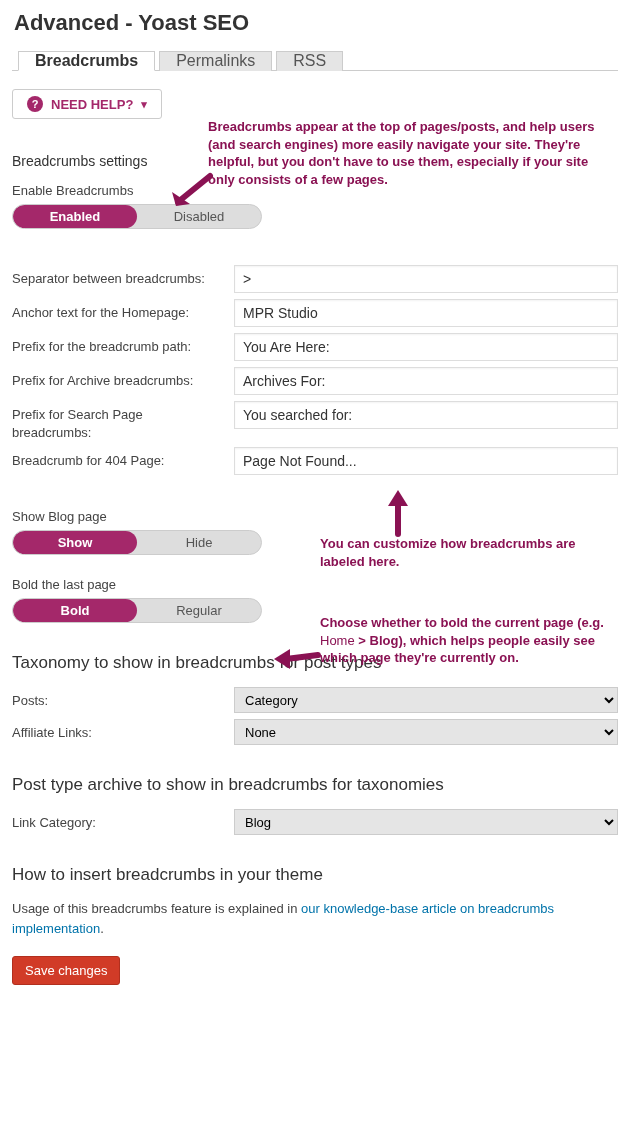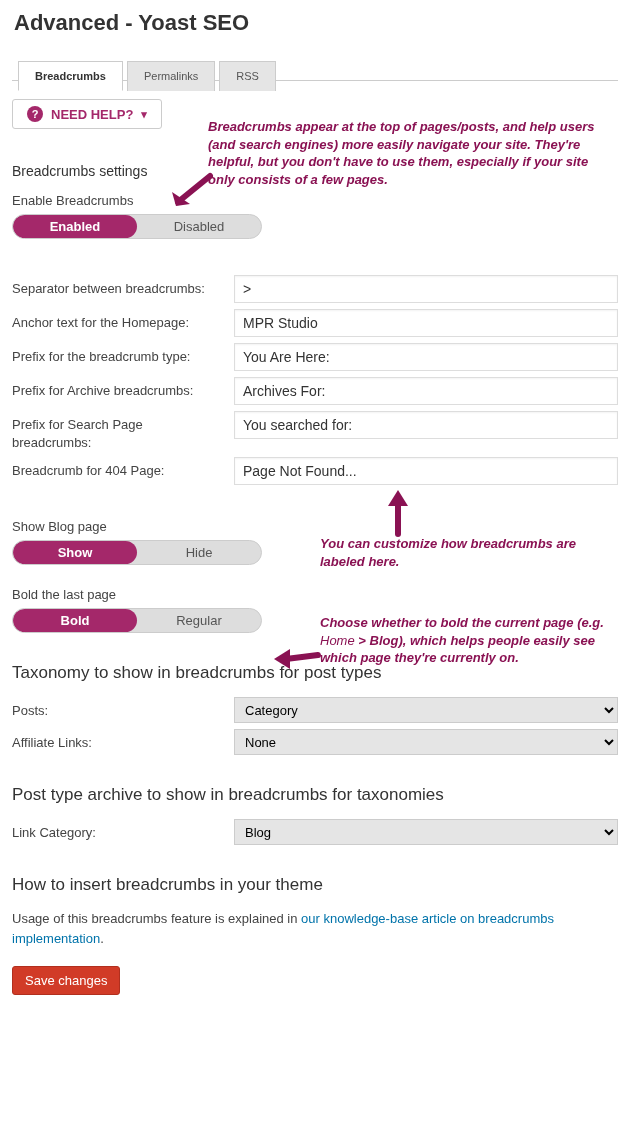--- a/index.html
+++ b/index.html
@@ -19,29 +19,29 @@
     margin: 0 0 14px 2px;
   }
   .tabs {
     border-bottom: 1px solid #ccc;
     display: flex;
     gap: 4px;
     margin-bottom: 18px;
     padding-left: 6px;
   }
   .tab {
-    padding: 8px 16px;
+    padding: 0 16px;
     background: #e5e5e5;
     border: 1px solid #ccc;
     border-bottom: none;
     color: #555;
-    font-size: 11px;
+    font-size: 16px;
     cursor: pointer;
     position: relative;
-    top: 11px;
+    top: 1px;
   }
   .tab.active {
     background: #fff;
     border-bottom: 1px solid #fff;
     font-weight: 600;
     color: #333;
   }
   .help-btn {
     display: inline-flex;
     align-items: center;
@@ -138,21 +138,20 @@
     font-size: 13px;
     background: #e5e5e5;
     height: 26px;
   }
   .annot {
     color: #8a1253;
     font-weight: 700;
     font-size: 13px;
     line-height: 1.35;
     position: absolute;
-    font-style: italic;
   }
   .arrow {
     position: absolute;
     pointer-events: none;
   }
   .ptext {
     font-size: 13px;
     color: #444;
     line-height: 1.5;
     margin-bottom: 18px;
@@ -199,21 +198,21 @@
 
 <div class="row">
   <div class="lbl">Separator between breadcrumbs:</div>
   <input type="text" value="&gt;" style="">
 </div>
 <div class="row">
   <div class="lbl">Anchor text for the Homepage:</div>
   <input type="text" value="MPR Studio" style="">
 </div>
 <div class="row">
-  <div class="lbl">Prefix for the breadcrumb type:</div>
+  <div class="lbl">Prefix for the breadcrumb path:</div>
   <input type="text" value="You Are Here:" style="">
 </div>
 <div class="row">
   <div class="lbl">Prefix for Archive breadcrumbs:</div>
   <input type="text" value="Archives For:" style="">
 </div>
 <div class="row">
   <div class="lbl">Prefix for Search Page breadcrumbs:</div>
   <input type="text" value="You searched for:" style="">
 </div>

